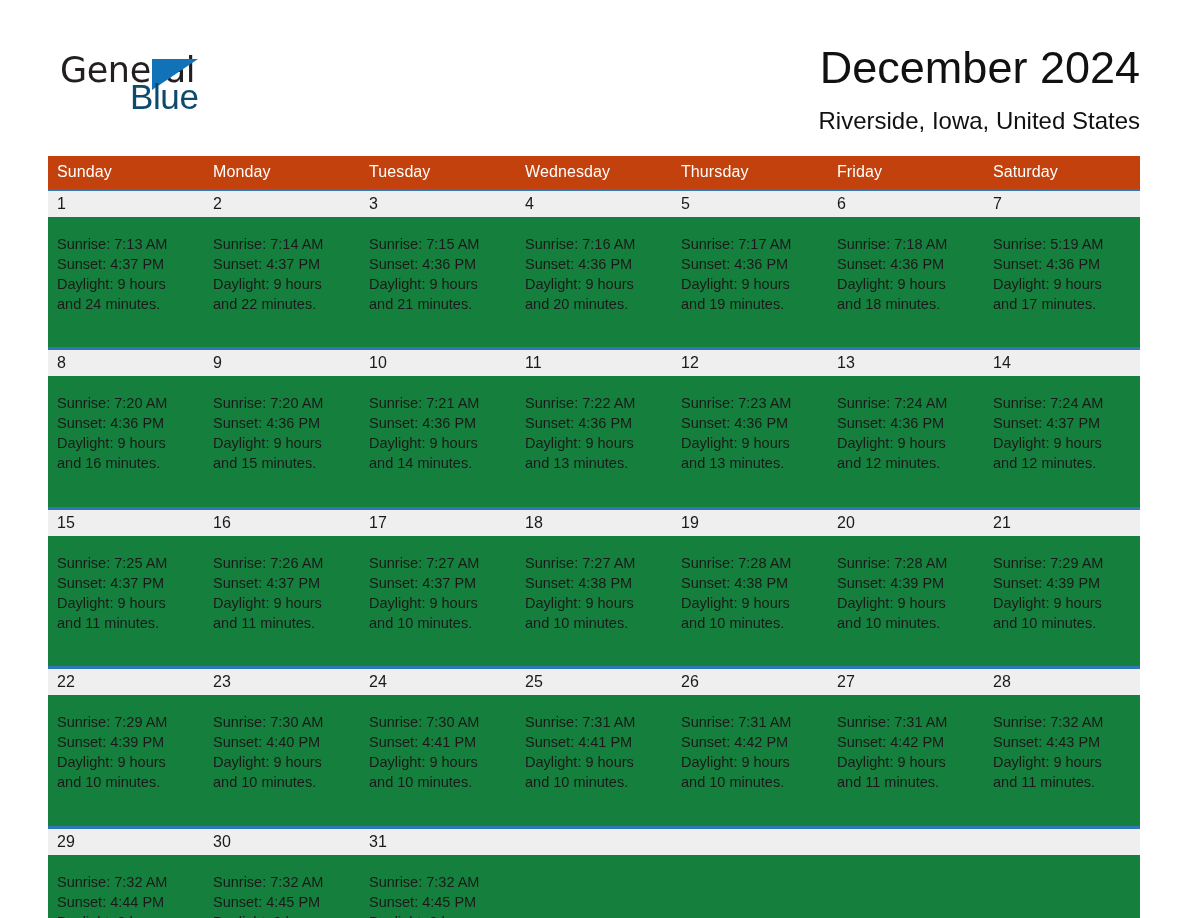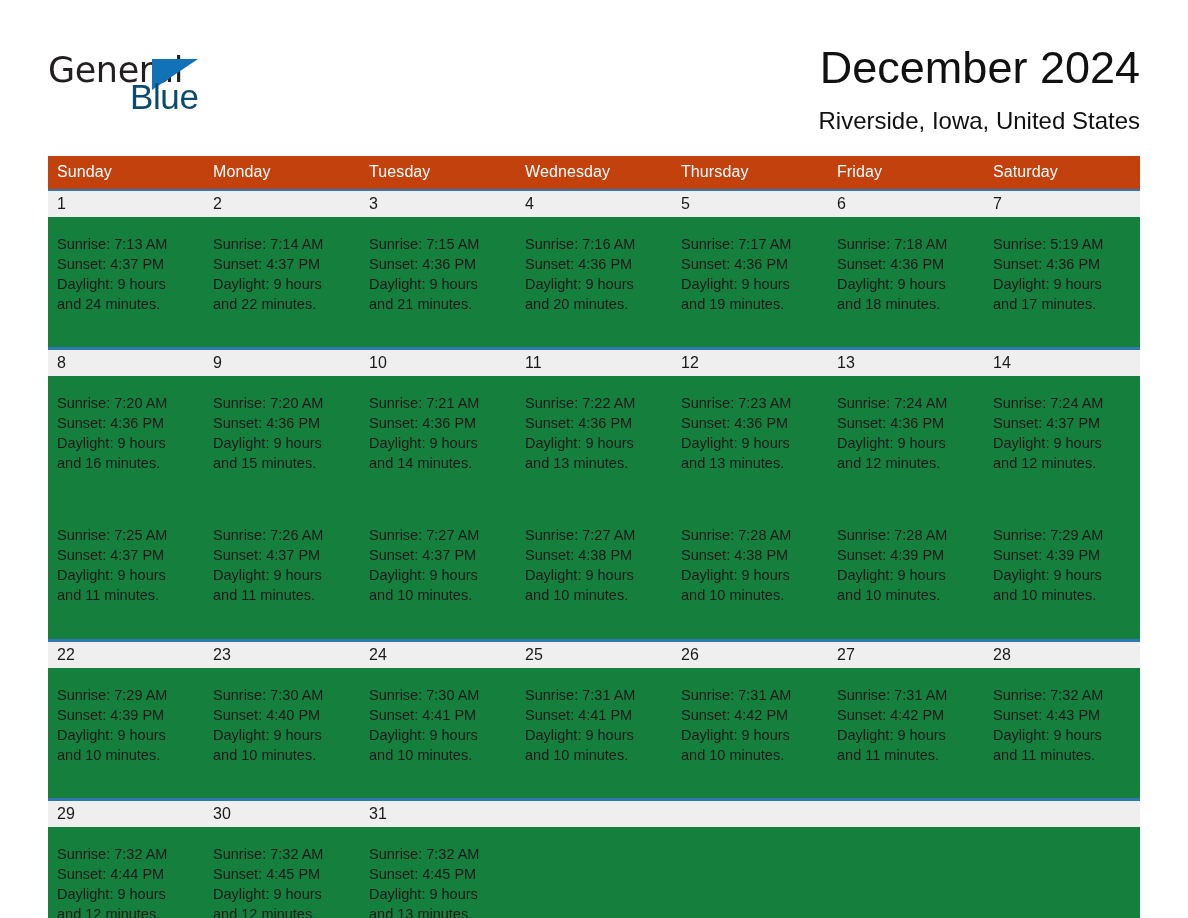--- a/index.html
+++ b/index.html
@@ -30,21 +30,21 @@
     padding-top: 44px;
   }
   .brand {
     position: relative;
     width: 260px;
     height: 76px;
     flex: 0 0 auto;
   }
   .brand-general {
     position: absolute;
-    left: 0;
+    left: 12px;
     top: 6px;
     font-size: 35px;
     letter-spacing: -0.4px;
     color: #231f20;
     font-family: "DejaVu Sans", sans-serif;
     font-weight: 400;
   }
   .brand-tri {
     position: absolute;
     left: 104px;
@@ -271,20 +271,29 @@
 and 12 minutes.</div>
           </td>
         <td>
             <div class="info">Sunrise: 7:24 AM
 Sunset: 4:37 PM
 Daylight: 9 hours
 and 12 minutes.</div>
           </td>
       </tr>
 
+      <tr class="date-row">
+        <td>15</td>
+        <td>16</td>
+        <td>17</td>
+        <td>18</td>
+        <td>19</td>
+        <td>20</td>
+        <td>21</td>
+      </tr>
       <tr class="info-row">
         <td>
             <div class="info">Sunrise: 7:25 AM
 Sunset: 4:37 PM
 Daylight: 9 hours
 and 11 minutes.</div>
           </td>
         <td>
             <div class="info">Sunrise: 7:26 AM
 Sunset: 4:37 PM

